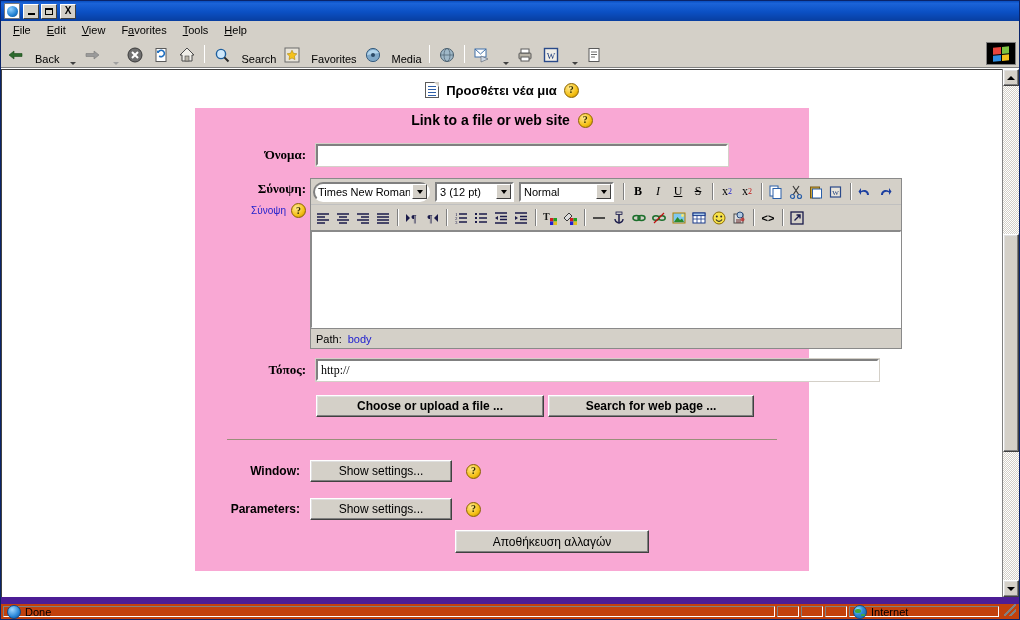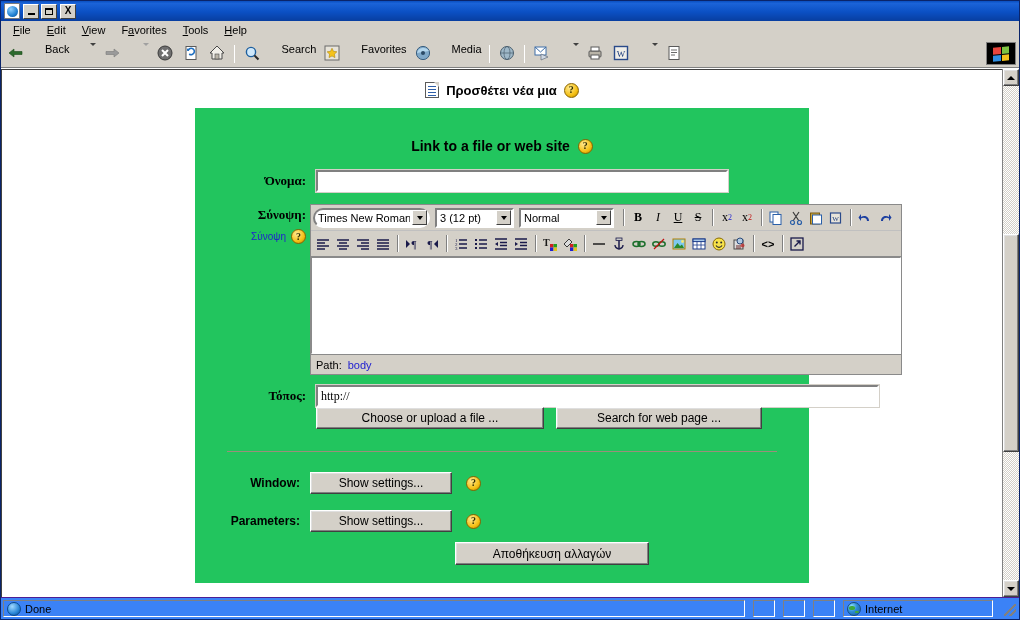--- a/index.html
+++ b/index.html
@@ -77,21 +77,21 @@
   
   .toolbar {
     height: 28px; flex: none;
     background: #d4d0c8;
     display: flex; align-items: center;
     padding: 0 2px;
     border-bottom: 1px solid #808080;
     position: relative;
   }
   .tb-btn {
-    display: flex; align-items: flex-start; gap: 19px;
+    display: flex; align-items: flex-end; gap: 9px;
     height: 22px; padding: 0 3px;
     font-size: 11px; color: #000; cursor: default;
     white-space: nowrap;
   }
   .tb-sep { width: 1px; height: 18px; background: #808080; margin: 0 4px; border-right: 1px solid #fff; }
   .arrow-dd { width: 0; height: 0; border-left: 3px solid transparent; border-right: 3px solid transparent; border-top: 3px solid #404040; margin-left: 2px; }
   .arrow-dd.dim { border-top-color: #a0a0a0; }
   .ico { width: 20px; height: 20px; position: relative; flex: none; display:inline-block; }
   .win-logo {
     position: absolute; right: 3px; top: 2px;
@@ -154,22 +154,22 @@
     border: 1px solid #8a6400;
     color: #2a2a00; font-size: 10px; font-weight: bold;
     display: flex; align-items: center; justify-content: center;
     line-height: 1; font-family: "Liberation Serif", serif;
   }
 
   
   .panel {
     margin: 4px auto 0 auto;
     width: 614px;
-    background: #22c55e;
-    padding: 30px 0 18px 0;
+    background: #f9a8d4;
+    padding: 4px 0 18px 0;
   }
   .panel-title {
     text-align: center; font-size: 14px; font-weight: bold;
     color: #000; display: flex; align-items: center; justify-content: center; gap: 8px;
     padding-bottom: 16px;
   }
   .row { display: flex; align-items: flex-start; margin-bottom: 2px; }
   .row-label {
     width: 115px; flex: none; text-align: right; padding-right: 10px;
     font-size: 13px; font-weight: bold; color: #000; padding-top: 3px;
@@ -252,21 +252,21 @@
     box-shadow: inset -1px -1px 0 #808080, inset 1px 1px 0 #dfdfdf;
     font-size: 12px; color: #000; padding: 0 6px;
     height: 22px; display: inline-flex; align-items: center; justify-content: center;
     cursor: default; font-family: "Liberation Sans", sans-serif;
   }
   .btn.w1 { width: 228px; }
   .btn.w2 { width: 206px; }
   .btn.show { width: 142px; }
   .btn.save { width: 194px; height: 23px; }
 
-  .btnrow { display: flex; gap: 12px; margin-top: 0; }
+  .btnrow { display: flex; gap: 4px; margin-top: 14px; font-weight: bold; }
 
   .divider {
     height: 1px; background: #9a8f7a;
     margin: 22px 32px 20px 32px;
   }
   .row2 { display: flex; align-items: center; margin-bottom: 16px; }
   .row2 .lbl {
     width: 115px; flex: none; text-align: right; padding-right: 10px;
     font-size: 12px; font-weight: bold;
   }
@@ -298,24 +298,24 @@
   .sb-thumb {
     position: absolute; left: 0; right: 0; top: 30%; height: 44%;
     background: #d4d0c8;
     border: 1px solid; border-color: #fff #404040 #404040 #fff;
     box-shadow: inset -1px -1px 0 #808080, inset 1px 1px 0 #dfdfdf;
   }
 
   
   .statusbar {
     height: 22px; flex: none;
-    background: #3b82f6;
+    background: #c2410c;
     display: flex; align-items: stretch;
-    border-top: 1px solid #4c1d95;
-    padding: 2px 2px 2px 2px; gap: 8px;
+    border-top: 7px solid #4c1d95;
+    padding: 2px 2px 2px 2px; gap: 2px;
   }
   .sb-pane {
     border: 1px solid; border-color: #808080 #fff #fff #808080;
     display: flex; align-items: center; gap: 4px;
     font-size: 11px; color: #000; padding: 0 3px;
   }
   .sb-pane.main { flex: 1 1 auto; }
   .sb-pane.small { width: 22px; }
   .sb-pane.zone { width: 150px; }
   .ie-ico {

